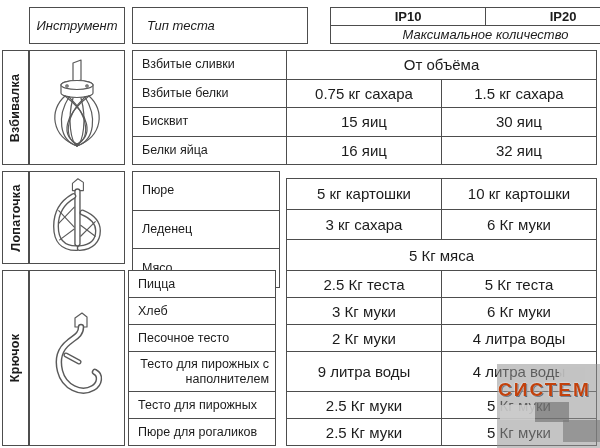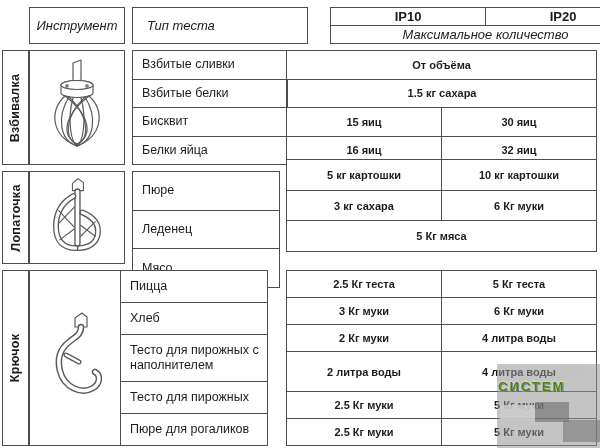--- a/index.html
+++ b/index.html
@@ -23,36 +23,36 @@
   .rot-label{display:flex;align-items:center;justify-content:center;}
   .rot-label span{transform:rotate(-90deg);white-space:nowrap;font-weight:bold;
         font-size:12.5px;letter-spacing:.3px;}
   .icon-box{display:flex;align-items:center;justify-content:center;}
   .rows{display:flex;flex-direction:column;}
   .row{flex:1;display:flex;align-items:center;}
   .row.tall{flex:1.5;}
   .row + .row{border-top:1px solid #4d4d4d;}
   .type-cell{padding-left:9px;padding-right:6px;font-size:12.5px;line-height:1.2;}
   .vrow .vcell{flex:1;display:flex;align-items:center;justify-content:center;
-        font-size:11px;text-align:center;height:100%;font-weight:bold;}
+        font-size:15px;text-align:center;height:100%;}
   .vrow .vcell.right{border-left:1px solid #4d4d4d;}
   .vrow .vcell.span{flex:2;}
 
   svg{display:block;}
   .ln{stroke:#5a5a5a;fill:none;stroke-width:1.2;stroke-linecap:round;}
   .tube-o{stroke:#5a5a5a;fill:none;stroke-linecap:round;stroke-linejoin:round;}
   .tube-i{stroke:#ffffff;fill:none;stroke-linecap:round;stroke-linejoin:round;}
   .solid{fill:#ffffff;stroke:#5a5a5a;stroke-width:1.2;stroke-linejoin:round;}
 
   
   .watermark{position:absolute;left:497px;top:364px;width:103px;height:84px;
         background:rgba(148,148,148,.55);overflow:hidden;}
   .wm-block{position:absolute;}
-  .wm-text{position:absolute;left:1px;top:15px;font-weight:bold;font-size:13px;
-        letter-spacing:2px;white-space:nowrap;color:#4d7c0f;
+  .wm-text{position:absolute;left:1px;top:15px;font-weight:bold;font-size:19px;
+        letter-spacing:2px;white-space:nowrap;color:#c2410c;
         text-shadow:0 0 2px #ffffff,1px 1px 0 #46586b;}
 </style>
 </head>
 <body>
 
 <div class="page">
 
   <div class="box hdr-cell hdr-center" style="left:29px;top:7px;width:96px;height:37px;">
     <span>Инструмент</span>
   </div>
@@ -101,20 +101,21 @@
       </div>
     <div class="row">
         <div class="type-cell">Белки яйца</div>
       </div>
   </div>
   <div class="box rows" style="left:286px;top:50px;width:311px;height:115px;">
     <div class="row vrow">
         <div class="vcell span">От объёма</div>
       </div>
     <div class="row vrow">
+      <div class="vcell">0.75 кг сахара</div>
       <div class="vcell right">1.5 кг сахара</div>
     </div>
     <div class="row vrow">
       <div class="vcell">15 яиц</div>
       <div class="vcell right">30 яиц</div>
     </div>
     <div class="row vrow">
       <div class="vcell">16 яиц</div>
       <div class="vcell right">32 яиц</div>
     </div>
@@ -143,21 +144,21 @@
     <div class="row">
         <div class="type-cell">Пюре</div>
       </div>
     <div class="row">
         <div class="type-cell">Леденец</div>
       </div>
     <div class="row">
         <div class="type-cell">Мясо</div>
       </div>
   </div>
-  <div class="box rows" style="left:286px;top:159px;width:311px;height:93px;">
+  <div class="box rows" style="left:286px;top:178px;width:311px;height:93px;">
     <div class="row vrow">
       <div class="vcell">5 кг картошки</div>
       <div class="vcell right">10 кг картошки</div>
     </div>
     <div class="row vrow">
       <div class="vcell">3 кг сахара</div>
       <div class="vcell right">6 Кг муки</div>
     </div>
     <div class="row vrow">
       <div class="vcell">5 Кг мяса</div>
@@ -169,26 +170,29 @@
   </div>
   <div class="box icon-box" style="left:29px;top:270px;width:96px;height:176px;">
     <svg width="64" height="100" viewBox="0 0 64 100">
       <path class="solid" d="M30,19 L30,10 L37,5 L42,9 L42,19 Z"></path>
       <path class="tube-o" stroke-width="6.5" d="M36,19 C36,27 30,29 24,34 C15,41 12,51 15,63 C19,79 36,87 48,80 C55,76 56,67 50,64"></path>
       <path class="tube-i" stroke-width="3.6" d="M36,19 C36,27 30,29 24,34 C15,41 12,51 15,63 C19,79 36,87 48,80 C55,76 56,67 50,64"></path>
       <path class="tube-o" stroke-width="5" d="M21,47 L34,54"></path>
       <path class="tube-i" stroke-width="2.4" d="M21,47 L34,54"></path>
     </svg>
   </div>
-  <div class="box rows" style="left:120px;top:270px;width:148px;height:176px;">
+  <div class="box rows" style="left:128px;top:270px;width:148px;height:176px;text-align:right;">
     <div class="row">
         <div class="type-cell">Пицца</div>
       </div>
     <div class="row">
         <div class="type-cell">Хлеб</div>
+      </div>
+    <div class="row">
+        <div class="type-cell">Песочное тесто</div>
       </div>
     <div class="row tall">
         <div class="type-cell">Тесто для пирожных с наполнителем</div>
       </div>
     <div class="row">
         <div class="type-cell">Тесто для пирожных</div>
       </div>
     <div class="row">
         <div class="type-cell">Пюре для рогаликов</div>
       </div>
@@ -200,21 +204,21 @@
     </div>
     <div class="row vrow">
       <div class="vcell">3 Кг муки</div>
       <div class="vcell right">6 Кг муки</div>
     </div>
     <div class="row vrow">
       <div class="vcell">2 Кг муки</div>
       <div class="vcell right">4 литра воды</div>
     </div>
     <div class="row vrow tall">
-      <div class="vcell">2 литра воды</div>
+      <div class="vcell">9 литра воды</div>
       <div class="vcell right">4 литра воды</div>
     </div>
     <div class="row vrow">
       <div class="vcell">2.5 Кг муки</div>
       <div class="vcell right">5 Кг муки</div>
     </div>
     <div class="row vrow">
       <div class="vcell">2.5 Кг муки</div>
       <div class="vcell right">5 Кг муки</div>
     </div>

